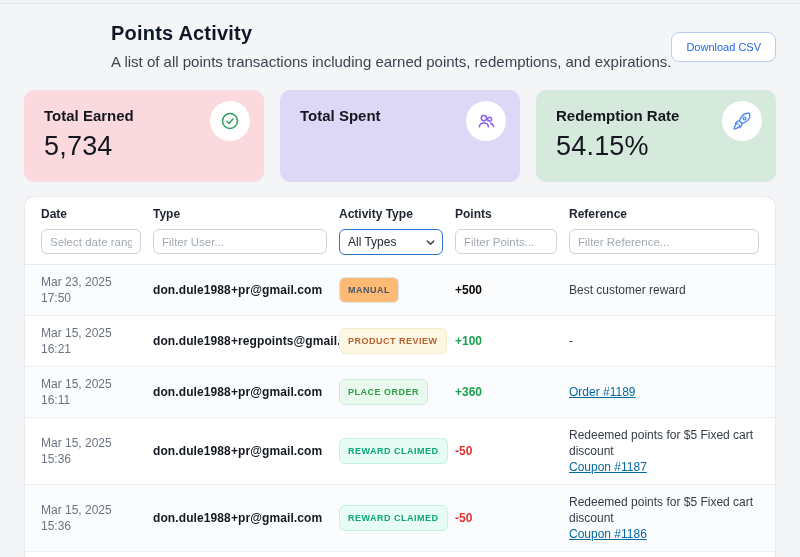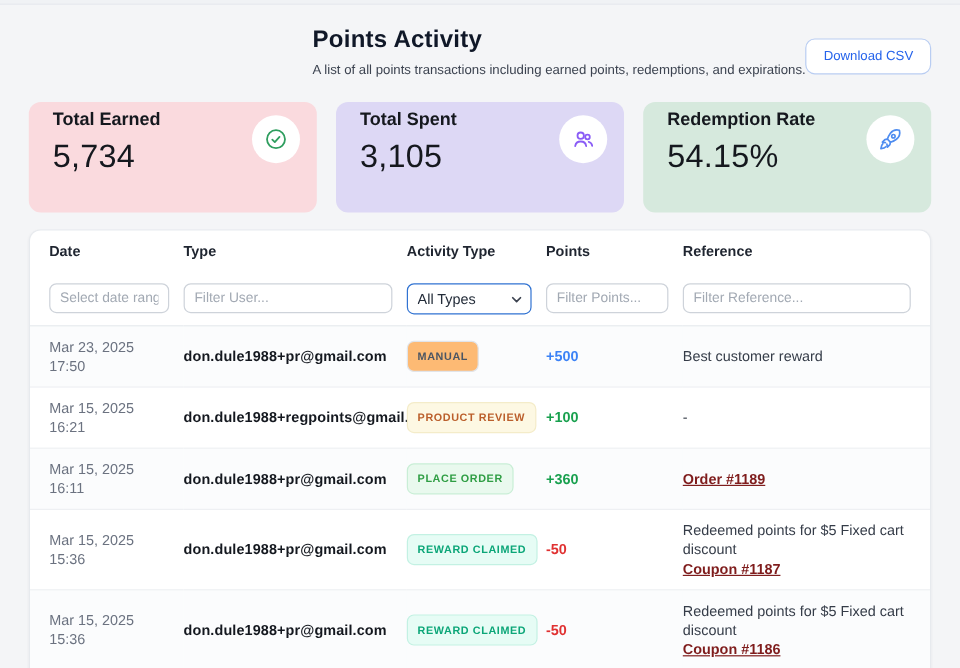--- a/index.html
+++ b/index.html
@@ -10,38 +10,38 @@
     color: #111827;
   }
   .top-strip { height: 4px; background: #f0f2f5; border-bottom: 1px solid #e6e9ee; }
 
   
   .page-header {
     display: flex; justify-content: flex-end; align-items: flex-start;
     padding: 18px 24px 0 24px;
   }
   .page-title { font-size: 20px; font-weight: 700; color: #101828; letter-spacing: .2px; }
-  .page-subtitle { font-size: 11px; color: #3c4350; margin-top: 8px; }
+  .page-subtitle { font-size: 15px; color: #3c4350; margin-top: 8px; }
   .btn-download {
     margin-top: 10px;
     background: #ffffff; color: #2563eb;
     border: 1px solid #b9cdf2; border-radius: 8px;
     font-family: "Liberation Sans", sans-serif;
     font-size: 11px; font-weight: 400;
     padding: 8px 14px; cursor: pointer; white-space: nowrap;
   }
 
   
   .stats-row {
     display: flex; gap: 16px;
     padding: 20px 24px 14px 24px;
   }
   .stat-card {
     position: relative; flex: 1; height: 92px;
-    border-radius: 10px; padding: 6px 20px;
+    border-radius: 10px; padding: 17px 20px;
   }
   .stat-label { font-size: 15px; font-weight: 700; color: #15181e; }
   .stat-value { font-size: 27px; font-weight: 400; color: #15181e; margin-top: 7px; letter-spacing: .2px; }
   .stat-icon-circle {
     position: absolute; top: 11px; right: 14px;
     width: 40px; height: 40px; border-radius: 50%;
     background: #ffffff; display: flex; align-items: center; justify-content: center;
   }
   .stat-icon-circle svg { width: 20px; height: 20px; }
 
@@ -61,21 +61,21 @@
   col.c-user { width: 186px; }
   col.c-type { width: 116px; }
   col.c-points { width: 114px; }
 
   thead th {
     text-align: left; vertical-align: top;
     padding: 10px 12px 9px 0;
     border-bottom: 1px solid #e7eaee;
   }
   thead th:first-child { padding-left: 16px; }
-  .col-label { font-size: 12px; font-weight: 700; color: #1f2530; margin-bottom: 20px; }
+  .col-label { font-size: 12px; font-weight: 700; color: #1f2530; margin-bottom: 8px; }
   .filter-input {
     width: 100%; height: 25px;
     border: 1px solid #ced3da; border-radius: 6px;
     background: #ffffff;
     font-family: "Liberation Sans", sans-serif;
     font-size: 11.5px; color: #1f2530;
     padding: 0 8px;
   }
   .filter-input::placeholder { color: #a2a9b3; }
   .select-wrap { position: relative; }
@@ -105,21 +105,21 @@
   .user-cell { color: #14181f; font-weight: 700; letter-spacing: .1px; }
   .badge {
     display: inline-block;
     font-size: 9px; font-weight: 700; letter-spacing: .5px;
     padding: 4px 8px; border-radius: 6px;
     border: 1px solid transparent;
     white-space: nowrap;
   }
   .points-cell { font-weight: 700; }
   .ref-text { color: #353c48; }
-  .ref-link { color: #7f1d1d; font-weight: 700; text-decoration: underline; cursor: pointer; }
+  .ref-link { color: #0369a1; font-weight: 400; text-decoration: underline; cursor: pointer; }
 </style>
 </head>
 <body>
 
 <div class="top-strip"></div>
 
 <div class="page-header">
   <div>
     <div class="page-title">Points Activity</div>
     <div class="page-subtitle">A list of all points transactions including earned points, redemptions, and expirations.</div>
@@ -133,21 +133,20 @@
     <div class="stat-value">5,734</div>
     <div class="stat-icon-circle">
       <svg viewBox="0 0 24 24" fill="none" stroke="#2f9e5f" stroke-width="1.8" stroke-linecap="round" stroke-linejoin="round">
         <circle cx="12" cy="12" r="9"></circle>
         <path d="M8.3 12.4l2.5 2.5 4.7-5.2"></path>
       </svg>
     </div>
   </div>
   <div class="stat-card" style="background: rgb(221, 216, 245);">
     <div class="stat-label">Total Spent</div>
-    <div class="stat-value">3,105</div>
     <div class="stat-icon-circle">
       <svg viewBox="0 0 24 24" fill="none" stroke="#8a5cf6" stroke-width="1.8" stroke-linecap="round" stroke-linejoin="round">
         <circle cx="9.5" cy="8.5" r="3.2"></circle>
         <path d="M4 19c.4-3 2.6-4.7 5.5-4.7S14.6 16 15 19"></path>
         <circle cx="16.3" cy="9.8" r="2.3"></circle>
         <path d="M17.5 14.6c2 .5 3.2 1.9 3.5 4"></path>
       </svg>
     </div>
   </div>
   <div class="stat-card" style="background: rgb(214, 233, 221);">
@@ -203,21 +202,21 @@
           <div class="col-label">Reference</div>
           <input class="filter-input" placeholder="Filter Reference..." style="">
         </th>
       </tr>
     </thead>
     <tbody id="rows">
         <tr>
           <td class="date-cell">Mar 23, 2025 17:50</td>
           <td class="user-cell">don.dule1988+pr@gmail.com</td>
           <td><span class="badge" style="background: #fdba74; color: rgb(75, 85, 99); border-color: rgb(225, 228, 233);">MANUAL</span></td>
-          <td class="points-cell" style="color: #3b82f6;">+500</td>
+          <td class="points-cell" style="color: #000000;">+500</td>
           <td>
             <div class="ref-text">Best customer reward</div>
           </td>
         </tr>
         <tr>
           <td class="date-cell">Mar 15, 2025 16:21</td>
           <td class="user-cell">don.dule1988+regpoints@gmail.com</td>
           <td><span class="badge" style="background: rgb(253, 248, 227); color: rgb(187, 95, 44); border-color: rgb(244, 236, 201);">PRODUCT REVIEW</span></td>
           <td class="points-cell" style="color: rgb(24, 160, 78);">+100</td>
           <td>

